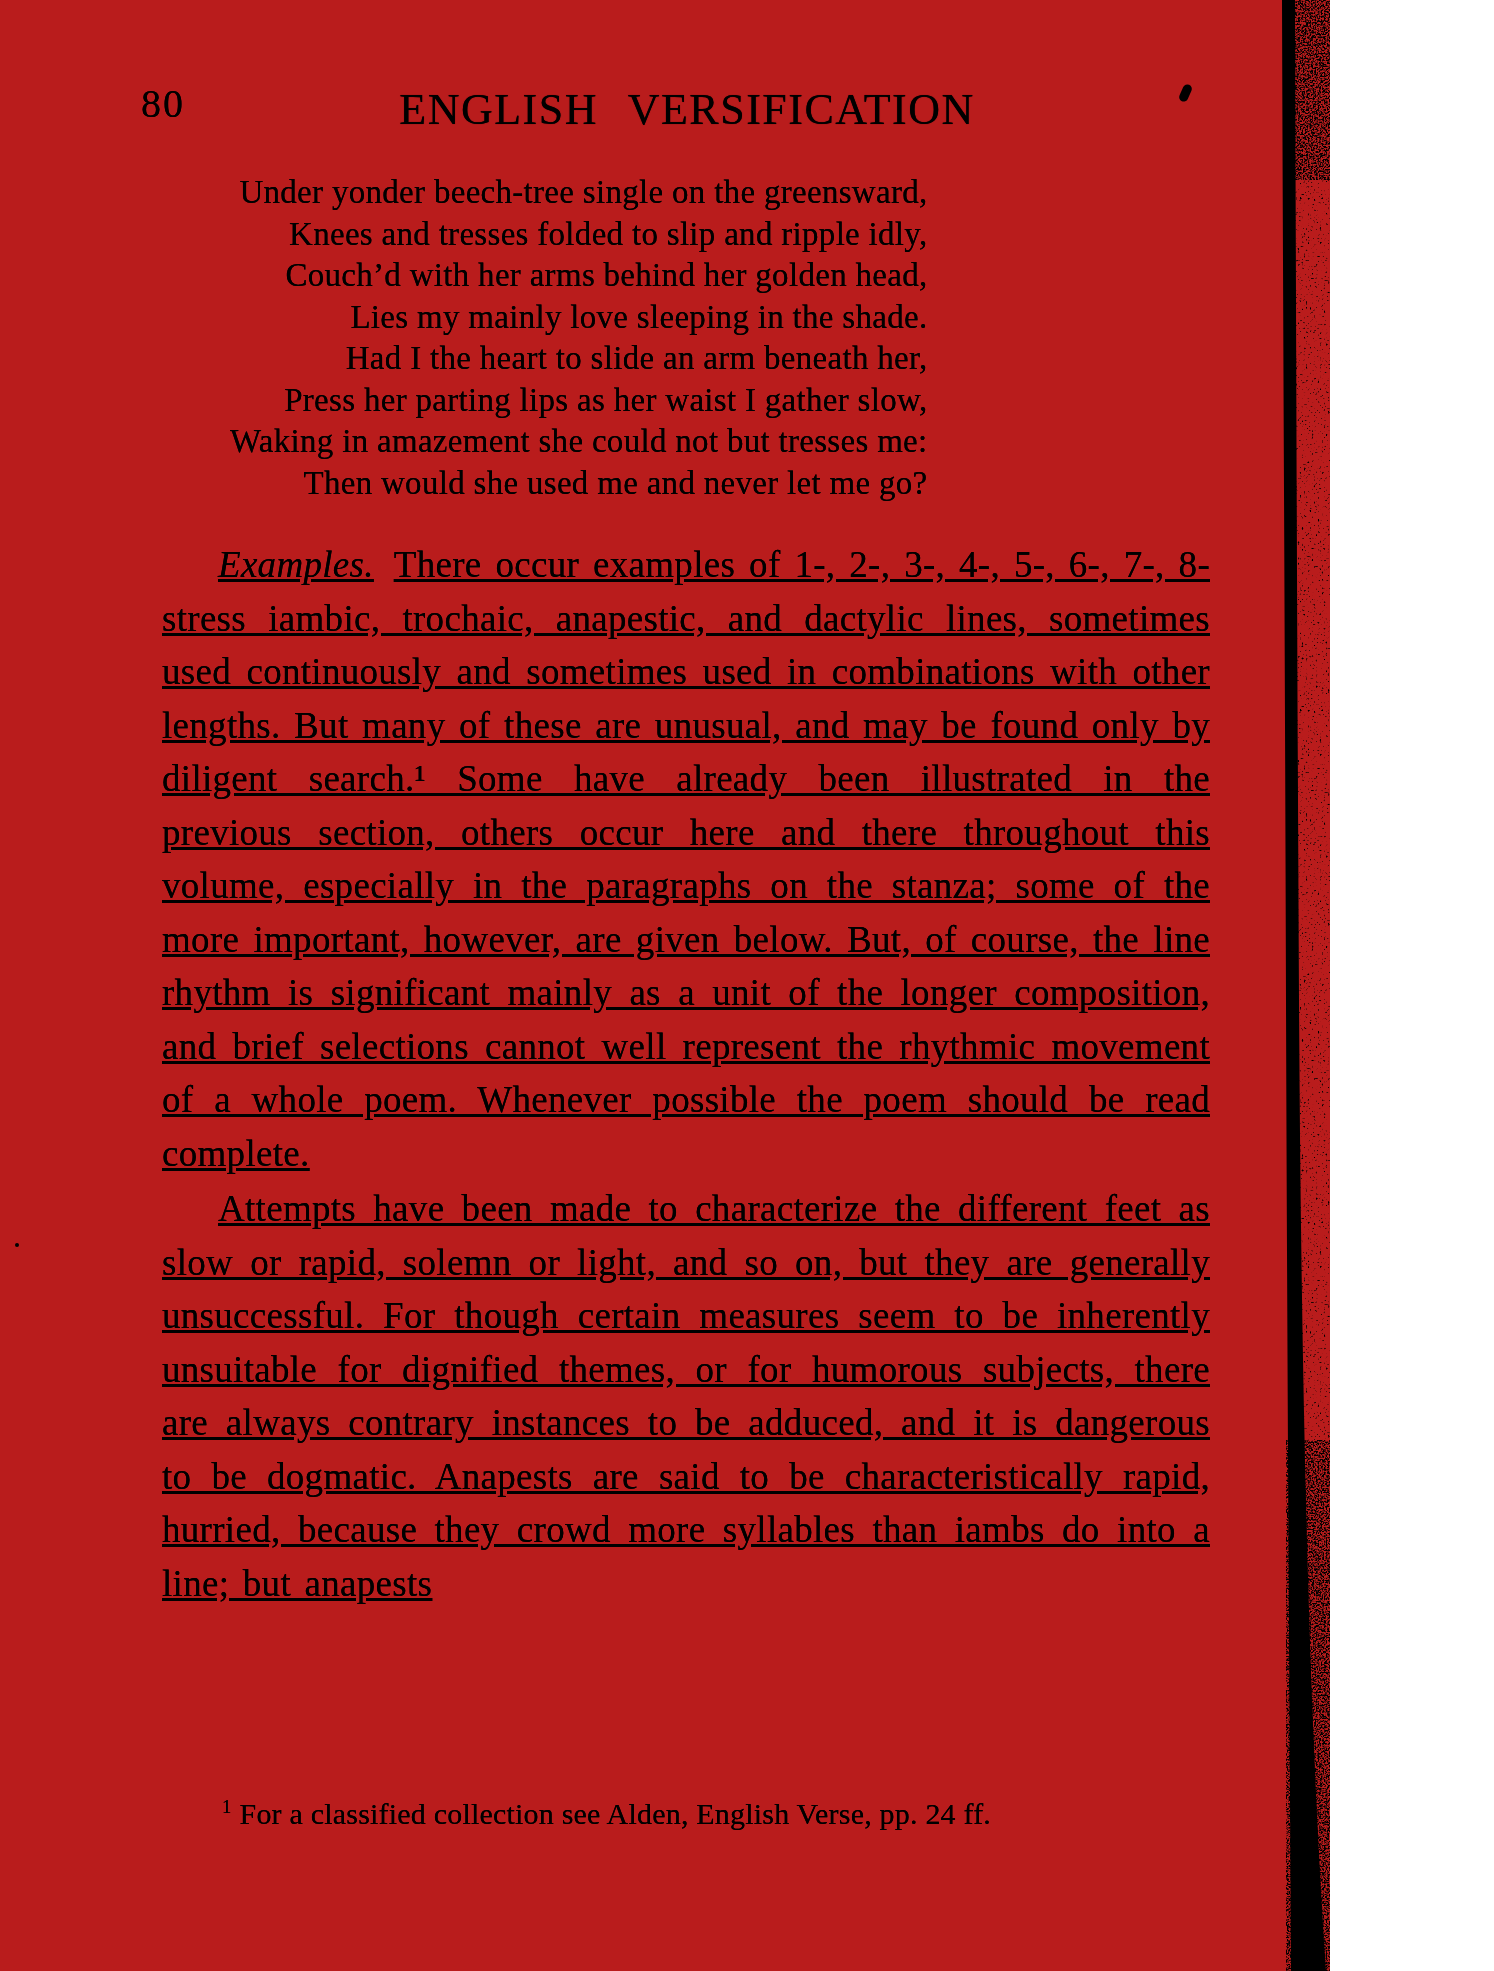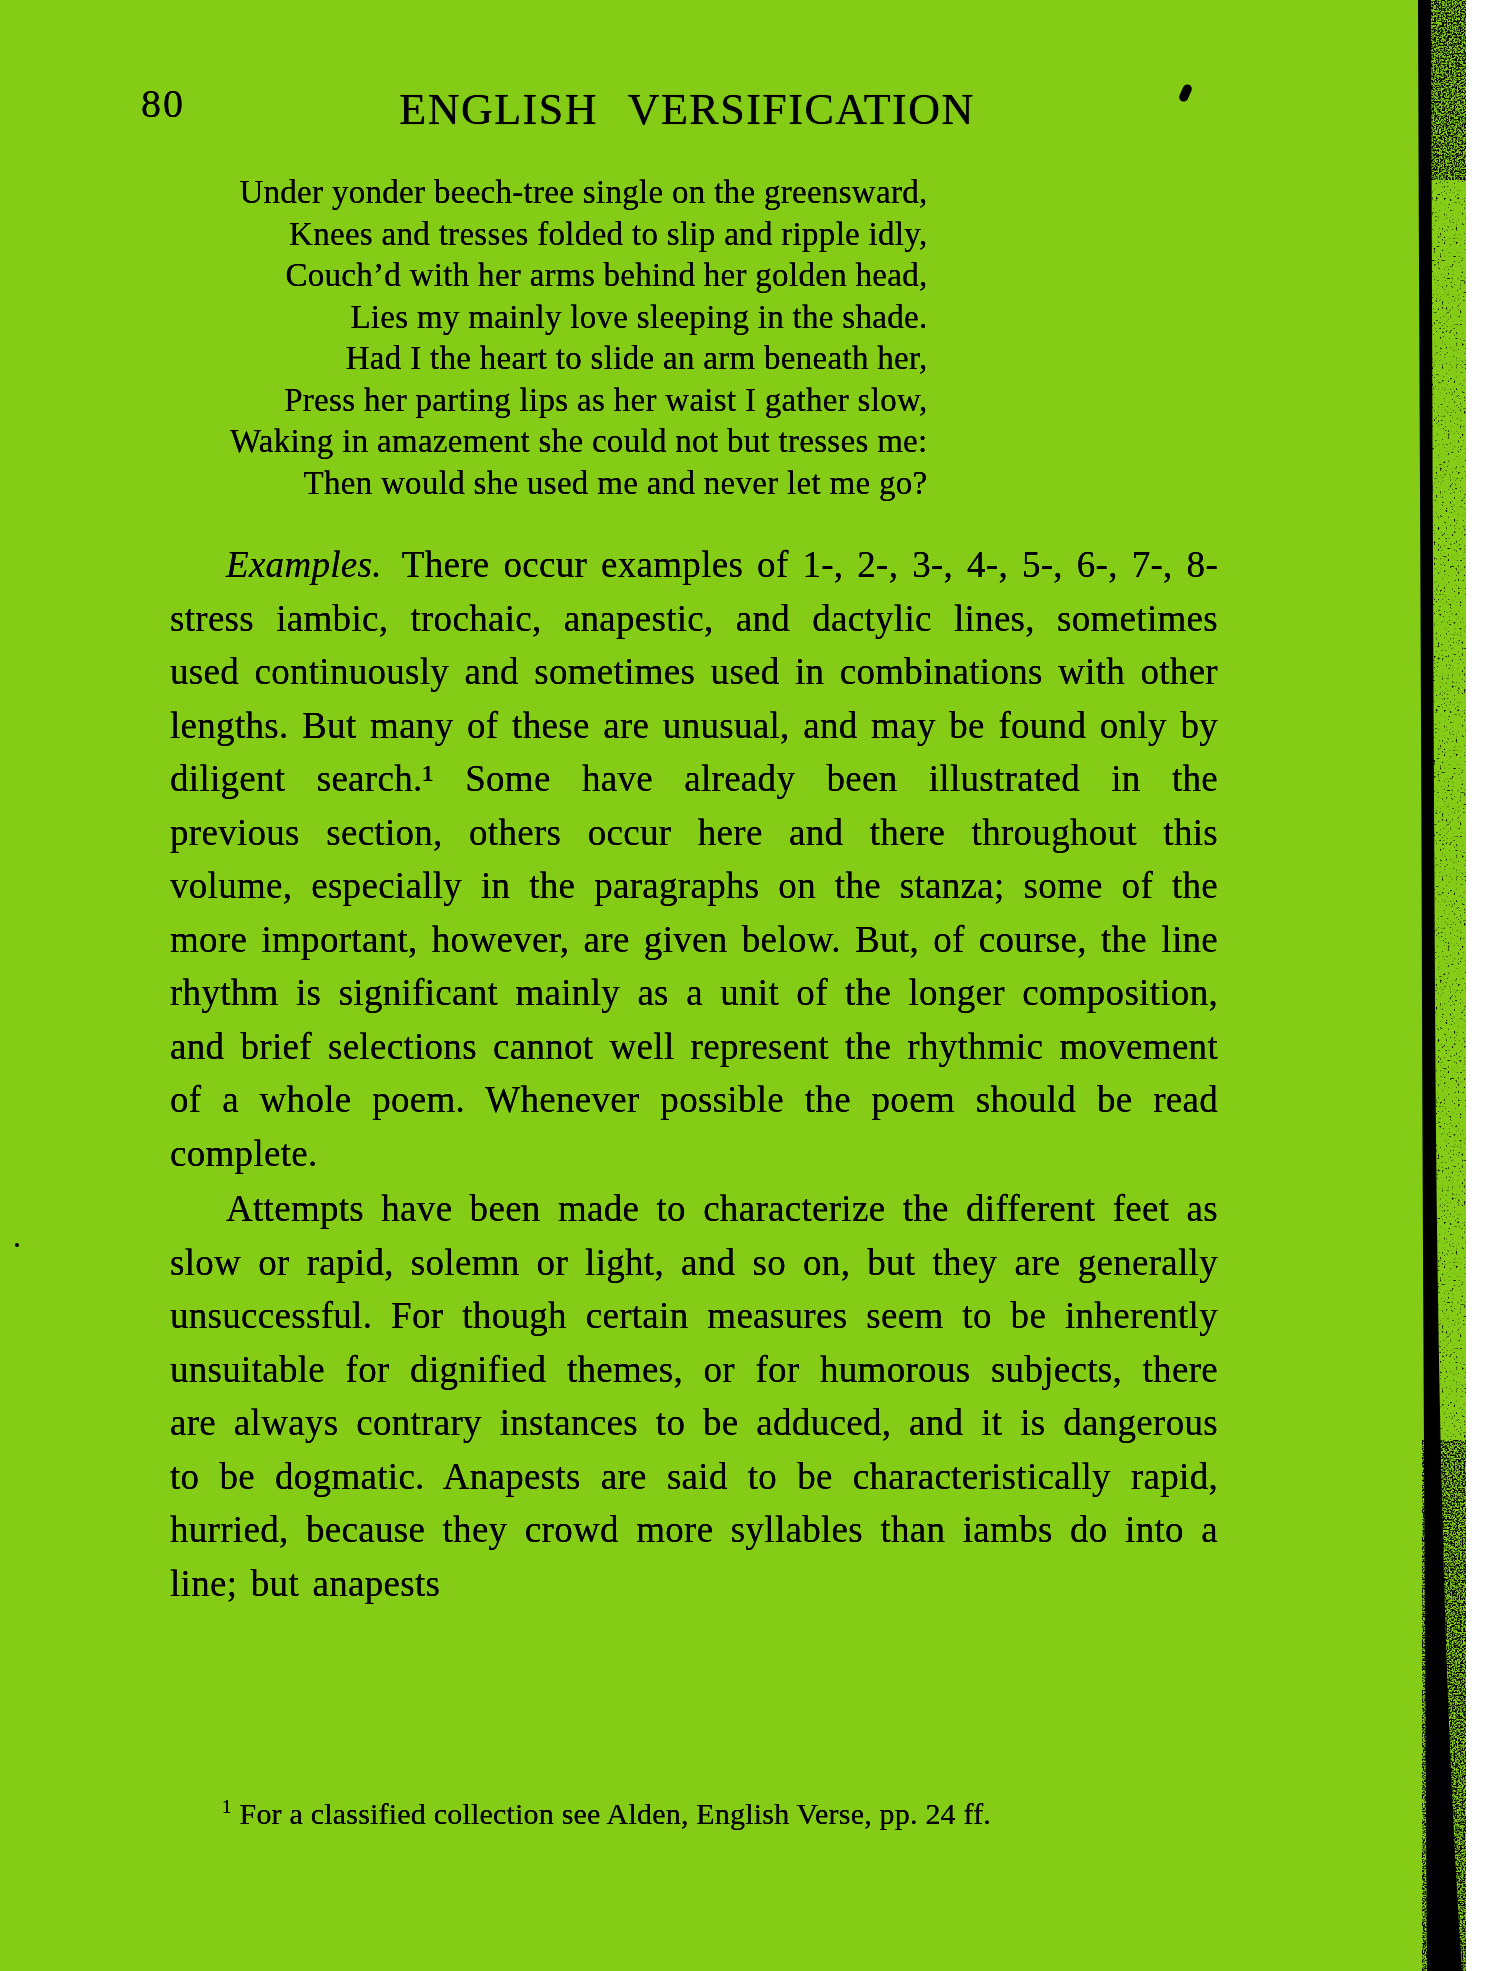--- a/index.html
+++ b/index.html
@@ -2,23 +2,23 @@
 <html><head>
 <meta charset="utf-8">
 <style>
   html, body {
     margin: 0;
     padding: 0;
     background: #ffffff;
   }
   .page {
     position: relative;
-    width: 1466px;
+    width: 1330px;
     height: 1971px;
-    background: #84cc16;
+    background: #b91c1c;
     color: #000000;
     font-family: "Liberation Serif", serif;
     overflow: hidden;
   }
   
   .page-number {
     position: absolute;
     left: 141px;
     top: 80px;
     font-size: 40px;
@@ -68,23 +68,24 @@
     letter-spacing: 0.3px;
     white-space: nowrap;
     text-shadow: 0 0 0.5px #000;
     text-align: right;
   }
   .poem-line { margin: 0; }
   .poem-line.indented { padding-left: 40px; }
   
   .body-text {
     position: absolute;
-    left: 170px;
+    left: 162px;
     top: 538px;
     width: 1048px;
+    text-decoration: underline;
   }
   .body-para {
     margin: 0;
     font-size: 37px;
     line-height: 53.5px;
     letter-spacing: 0.3px;
     word-spacing: 4px;
     text-align: justify;
     text-align-last: left;
     text-indent: 56px;

